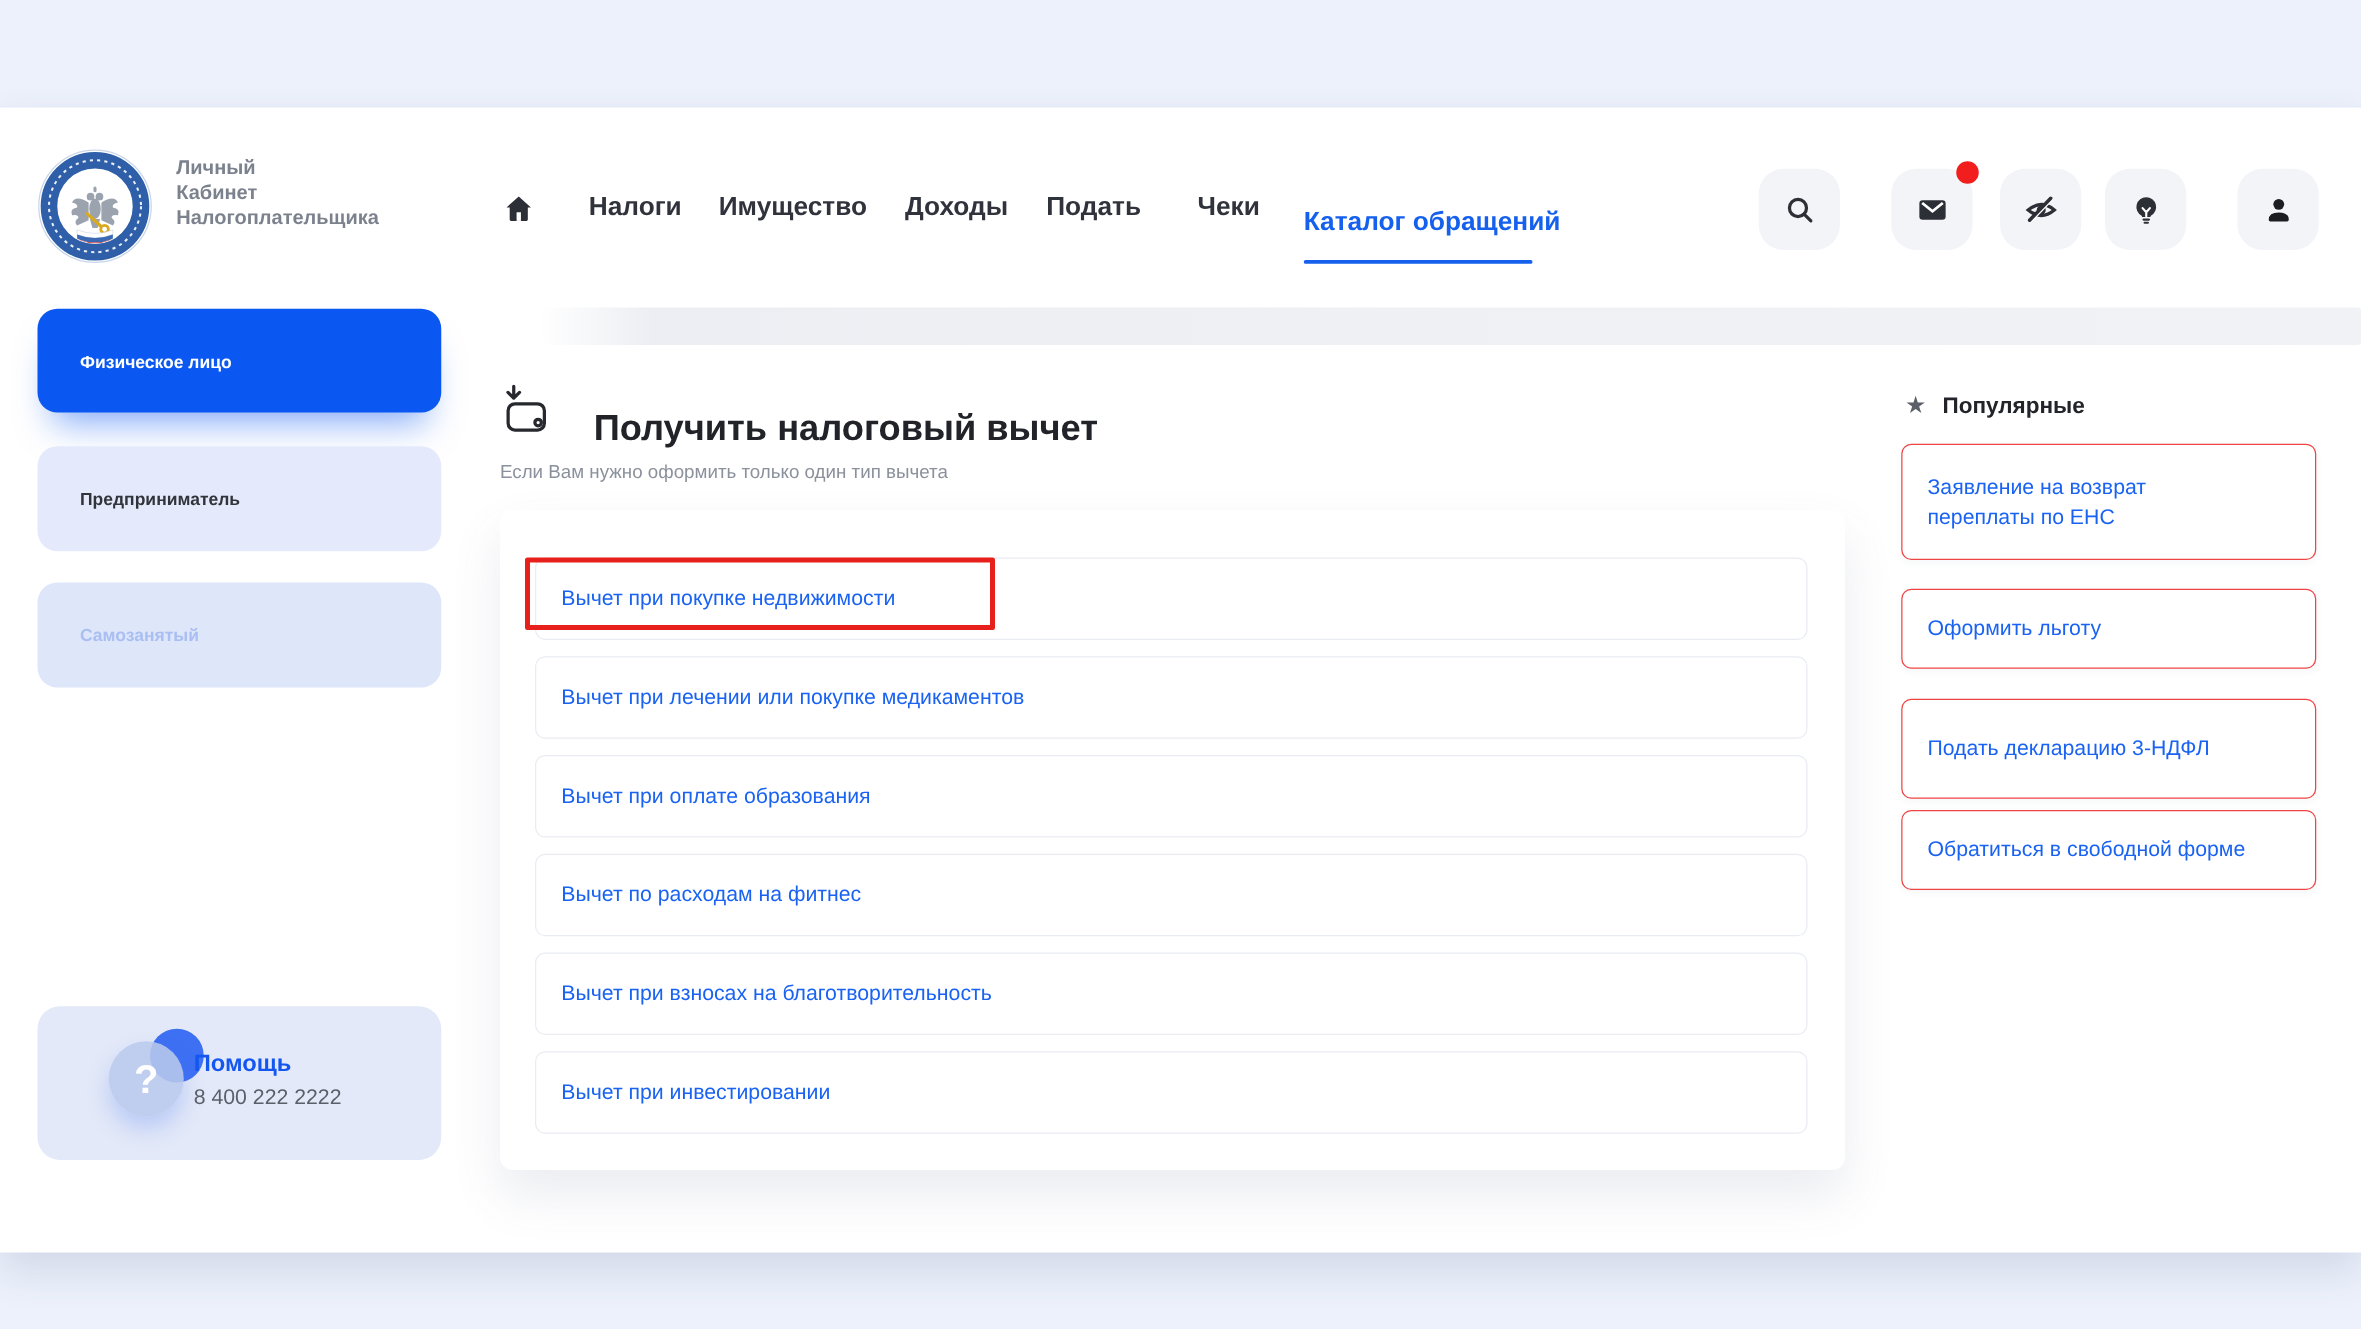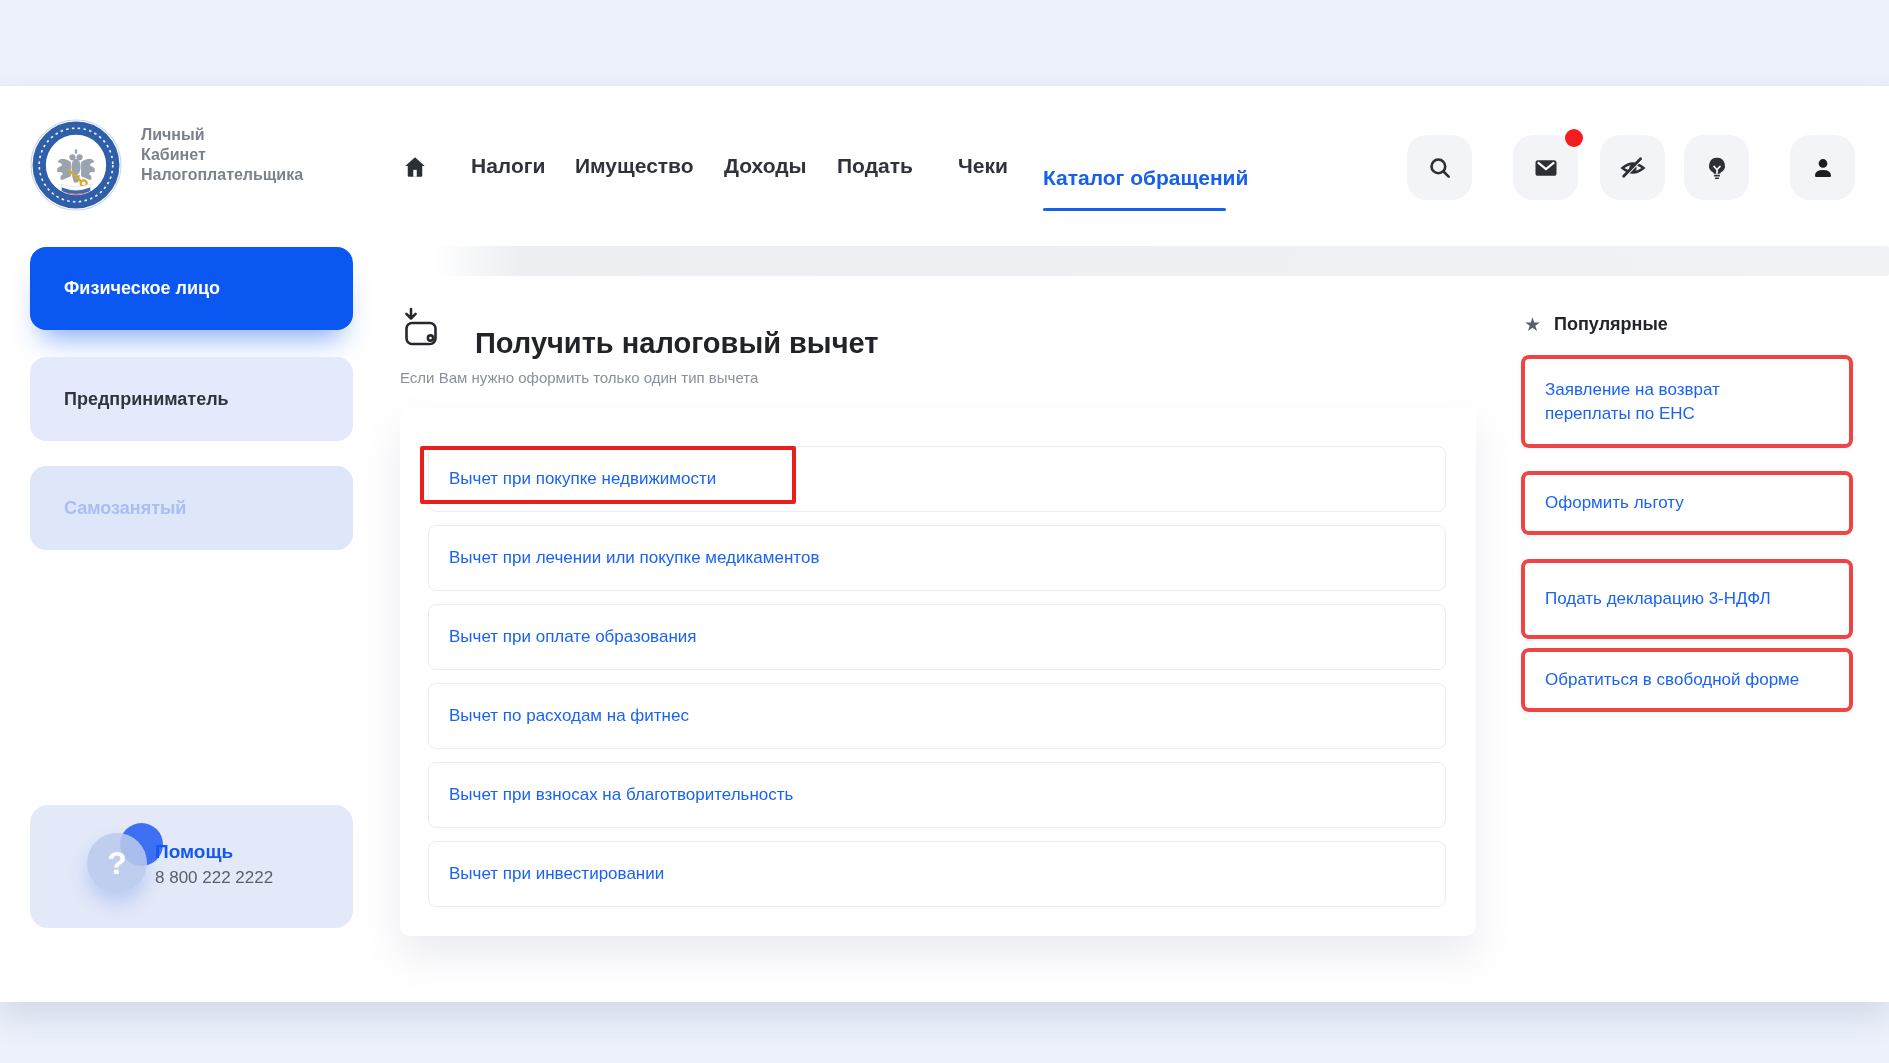--- a/index.html
+++ b/index.html
@@ -15,21 +15,21 @@
   .nav-home{position:absolute;left:398px;top:150px;width:34px;height:34px;display:flex;align-items:center;justify-content:center;cursor:pointer;}
   .nav-link{position:absolute;top:155px;font-size:21px;line-height:22px;font-weight:700;color:#30333b;text-decoration:none;cursor:pointer;}
   .nav-link.active{color:#1560ec;margin-top:12px;}
   .nav-underline{position:absolute;left:1043px;top:208px;width:183px;height:3px;background:#1560ec;border-radius:2px;}
   .hbtn{position:absolute;top:135px;width:65px;height:65px;border-radius:20px;background:#f2f4f8;border:none;
         display:flex;align-items:center;justify-content:center;cursor:pointer;padding:0;}
   .hbtn svg{display:block;}
   .notif-dot{position:absolute;top:-6px;right:-5px;width:18px;height:18px;border-radius:50%;background:#f21d1d;}
   
   .profile-btn{position:absolute;left:30px;width:323px;border:none;border-radius:16px;display:flex;align-items:center;
-               padding:0 0 0 34px;font-size:18px;font-weight:700;cursor:pointer;text-align:left;}
+               padding:0 0 0 34px;font-size:14px;font-weight:700;cursor:pointer;text-align:left;}
   .profile-btn.active{top:247px;height:83px;background:#0a57f2;color:#ffffff;
                       box-shadow:0 20px 28px -12px rgba(10,87,242,.5);}
   .profile-btn.normal{top:357px;height:84px;background:#e4eafb;color:#32343b;}
   .profile-btn.disabled{top:466px;height:84px;background:#dee6f9;color:#a9bef2;cursor:default;}
   
   .help-card{position:absolute;left:30px;top:805px;width:323px;height:123px;border-radius:18px;background:#e3e9f8;cursor:pointer;}
   .help-back{position:absolute;left:90px;top:18px;width:43px;height:43px;border-radius:50%;background:#3e70f3;}
   .help-front{position:absolute;left:57px;top:28px;width:60px;height:60px;border-radius:50%;background:rgba(186,200,236,.88);
               display:flex;align-items:center;justify-content:center;color:#ffffff;font-size:32px;font-weight:700;
               box-shadow:0 10px 18px rgba(62,112,243,.25);}
@@ -44,21 +44,21 @@
   .main-card{position:absolute;left:400px;top:408px;width:1076px;height:528px;background:#ffffff;border-radius:10px;
              box-shadow:0 20px 40px rgba(90,100,140,.12);}
   .ded-item{position:absolute;left:28px;width:1018px;height:66px;background:#ffffff;border:1px solid #e9ecf2;border-radius:8px;
             display:flex;align-items:center;padding-left:20px;cursor:pointer;}
   .ded-item a{font-size:17px;font-weight:500;color:#1a63f2;text-decoration:none;}
   .red-box{position:absolute;left:20px;top:38px;width:376px;height:58px;border:4px solid #e7201b;border-radius:2px;pointer-events:none;}
   
   .popular-head{position:absolute;left:1524px;top:314px;display:flex;align-items:center;gap:13px;}
   .popular-star{font-size:19px;color:#5b5f67;line-height:1;}
   .popular-title{font-size:18px;font-weight:700;color:#22242a;}
-  .pop-card{position:absolute;left:1521px;width:332px;background:#ffffff;border:4px solid #ef4444;border-radius:8px;
+  .pop-card{position:absolute;left:1521px;width:332px;background:#ffffff;border:1px solid #ef4444;border-radius:8px;
             display:flex;align-items:center;padding:0 20px;cursor:pointer;box-shadow:0 2px 6px rgba(80,90,130,.05);}
   .pop-card a{font-size:17px;font-weight:500;line-height:24px;color:#1a63f2;text-decoration:none;}
 </style>
 </head>
 <body>
 
 <div class="stage">
   <div class="sheet"></div>
 
   <div class="brand">
@@ -152,21 +152,21 @@
     <span>Предприниматель</span>
   </button>
   <button class="profile-btn disabled">
     <span>Самозанятый</span>
   </button>
 
   <div class="help-card">
     <div class="help-back"></div>
     <div class="help-front">?</div>
     <div class="help-title">Помощь</div>
-    <div class="help-phone">8 800 222 2222</div>
+    <div class="help-phone">8 400 222 2222</div>
   </div>
 
   <div class="band"></div>
 
   <div class="wallet-wrap">
     <svg width="42" height="44" viewBox="0 0 42 44" fill="none" stroke="#26282e" stroke-width="2.6" stroke-linecap="round" stroke-linejoin="round">
       <path d="M11 3 v9.5 M11 12.5 l-4.6-4.6 M11 12.5 l4.6-4.6"></path>
       <rect x="6.5" y="17" width="29" height="21" rx="5.5"></rect>
       <circle cx="30.5" cy="32" r="2.6"></circle>
     </svg>

